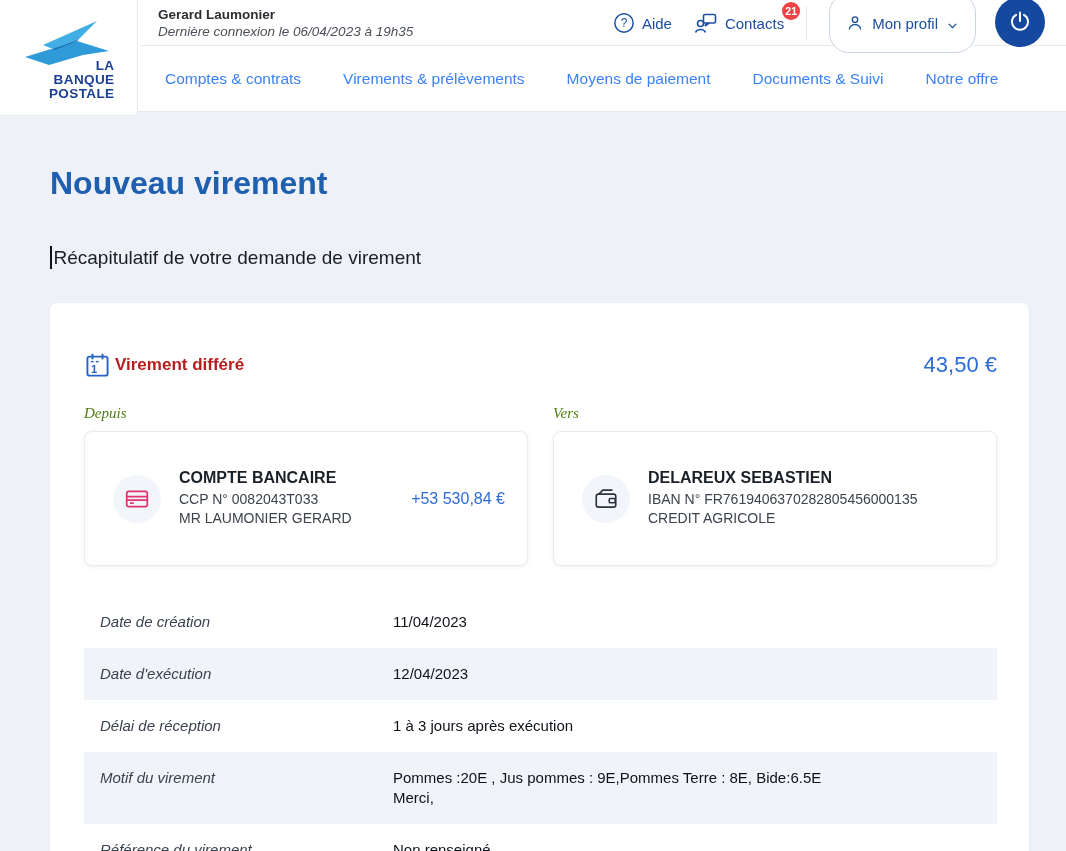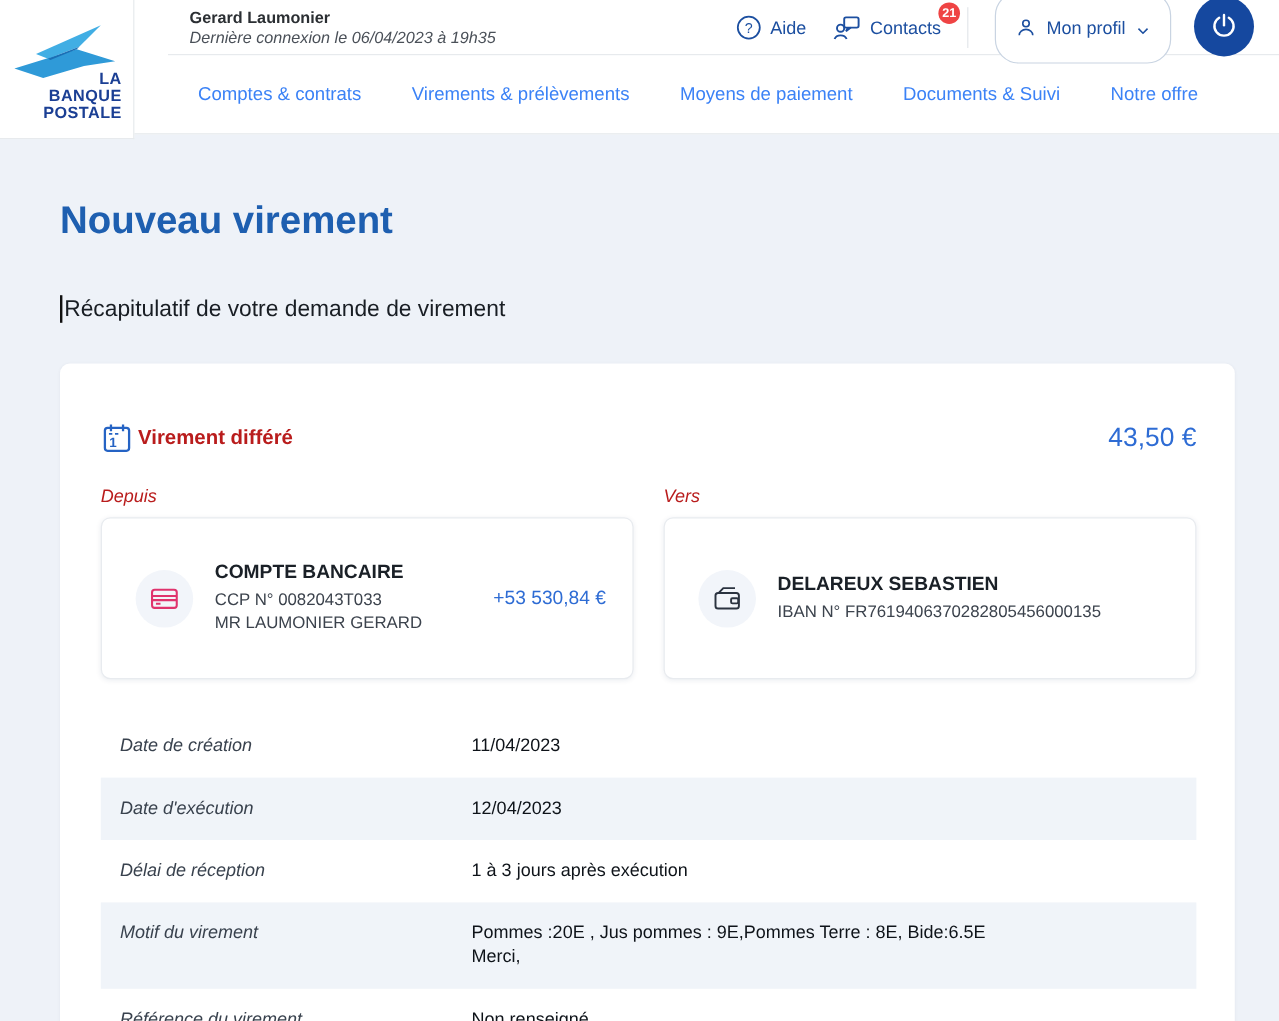--- a/index.html
+++ b/index.html
@@ -1,21 +1,21 @@
 <!DOCTYPE html>
 <html><head>
 <meta charset="utf-8">
 <style>
   * { margin:0; padding:0; box-sizing:border-box; }
   html,body { width:1066px; height:851px; overflow:hidden; }
   body { font-family:"Liberation Sans", sans-serif; background:#eef2f8; color:#1a2027; }
 
   
   .header { position:relative; width:100%; height:112px; background:#fff; border-bottom:1px solid #e7eaed; z-index:5; }
-  .logo-block { position:absolute; left:0; top:0; width:112px; height:116px; background:#fff;
+  .logo-block { position:absolute; left:0; top:0; width:138px; height:116px; background:#fff;
                 border-right:1px solid #e7eaed; border-bottom:1px solid #e7eaed; z-index:6;
                 display:flex; align-items:center; justify-content:center; }
   .logo-inner { width:104px; }
   .logo-bird { display:block; margin:0 0 -14px 2px; }
   .logo-text { text-align:right; font-weight:bold; color:#1b3f94; font-size:13.5px; line-height:14px; letter-spacing:.4px; padding-right:6px; }
 
   .header-right { margin-left:140px; height:100%; display:flex; flex-direction:column; }
   .top-row { height:46px; display:flex; align-items:center; border-bottom:1px solid #e7eaed; padding-left:18px; position:relative; }
   .user-name { font-size:13.5px; font-weight:bold; color:#2b2f33; }
   .user-last { font-size:13.5px; font-style:italic; color:#4a5058; margin-top:2px; }
@@ -41,21 +41,21 @@
   .caret { display:inline-block; width:1.5px; height:23px; background:#111; margin-right:2px; }
 
   .summary-card { margin-top:34px; background:#fff; border-radius:8px; box-shadow:0 1px 3px rgba(10,30,70,.06);
                   padding:48px 32px 60px 34px; min-height:520px; }
   .card-head { display:flex; align-items:center; }
   .type-label { margin-left:4px; font-size:17px; font-weight:600; color:#b91c1c; }
   .amount { margin-left:auto; font-size:22px; color:#2e6cd4; }
 
   .from-to { display:flex; gap:25px; margin-top:26px; }
   .ft-col { flex:1 1 0; }
-  .ft-label { font-style:italic; font-size:15px; color:#b91c1c; margin-bottom:9px; }
+  .ft-label { font-style:italic; font-size:15px; color:#4d7c0f; margin-bottom:9px;font-family:Liberation Serif, serif; }
   .account-card { background:#fff; border:1px solid #e8ebef; border-radius:8px; box-shadow:0 1px 4px rgba(20,40,80,.07);
                   height:135px; display:flex; align-items:center; padding:0 22px 0 28px; }
   .icon-circle { width:48px; height:48px; border-radius:50%; background:#f2f5fa; display:flex; align-items:center; justify-content:center; flex:none; }
   .acct-text { margin-left:18px; }
   .acct-name { font-size:16px; font-weight:bold; color:#1a2027; margin-bottom:3px; }
   .acct-line { font-size:14px; color:#3c434d; line-height:19px; }
   .acct-balance { margin-left:auto; font-size:16px; color:#2e6cd4; white-space:nowrap; }
 
   .details { margin-top:30px; }
   .detail-row { display:flex; padding:16px 10px 16px 16px; align-items:flex-start; }
@@ -195,20 +195,21 @@
           <div class="icon-circle">
             <svg width="26" height="26" viewBox="0 0 24 24" fill="none" stroke="#2b3340" stroke-width="1.5">
               <rect x="3" y="7.5" width="18" height="12" rx="2"></rect>
               <path d="M5.5 7.5 L9 3.8 H18"></path>
               <rect x="15" y="11.5" width="5.5" height="4" rx="1"></rect>
             </svg>
           </div>
           <div class="acct-text">
             <div class="acct-name">DELAREUX SEBASTIEN</div>
             <div class="acct-line">IBAN N° FR7619406370282805456000135</div>
+            <div class="acct-line">CREDIT AGRICOLE</div>
           </div>
         </div>
       </div>
     </div>
 
     <div class="details">
       <div class="detail-row">
         <div class="detail-label">Date de création</div>
         <div class="detail-value">11/04/2023</div>
       </div>

